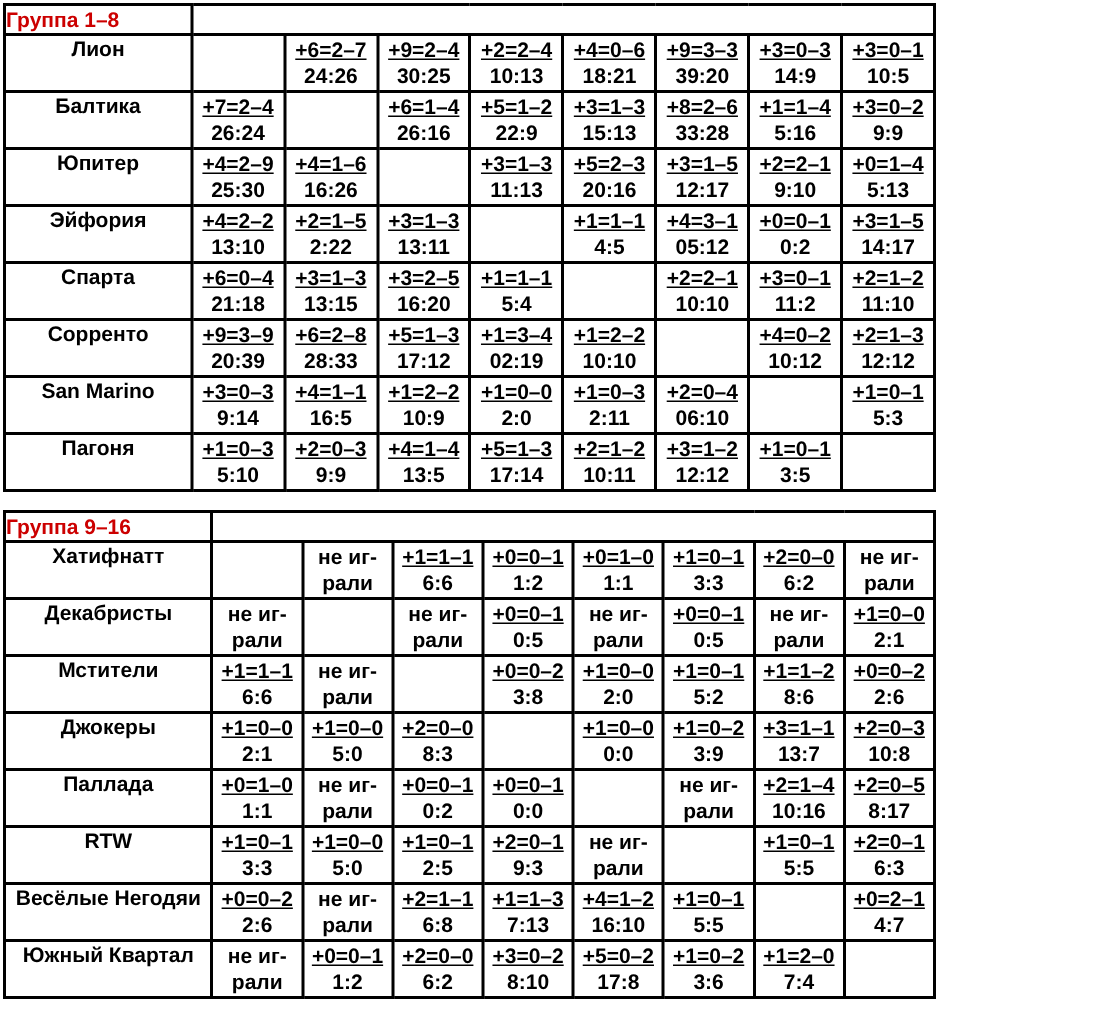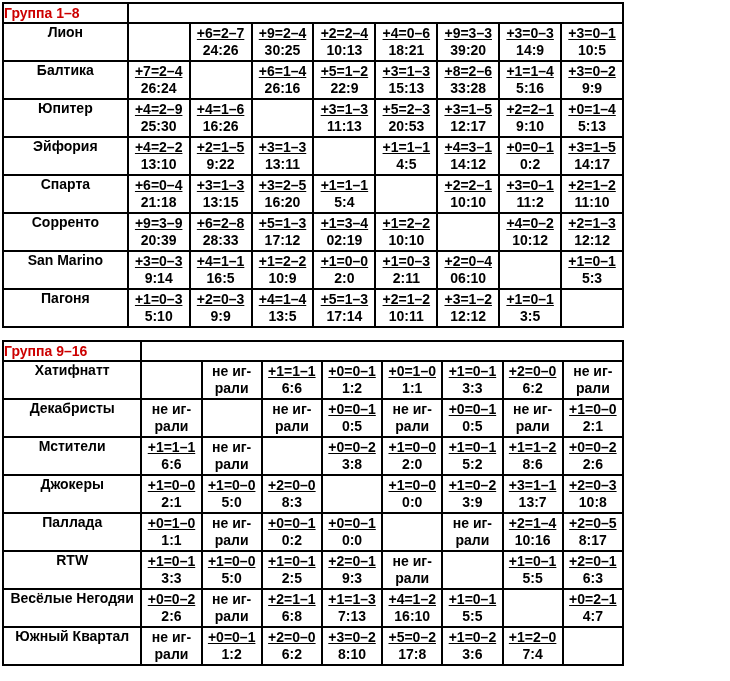--- a/index.html
+++ b/index.html
@@ -161,21 +161,21 @@
             <div class="res">+4=1–6</div>
             <div>16:26</div>
           </td>
           <td class="self"></td>
           <td class="cell">
             <div class="res">+3=1–3</div>
             <div>11:13</div>
           </td>
           <td class="cell">
             <div class="res">+5=2–3</div>
-            <div>20:53</div>
+            <div>20:16</div>
           </td>
           <td class="cell">
             <div class="res">+3=1–5</div>
             <div>12:17</div>
           </td>
           <td class="cell">
             <div class="res">+2=2–1</div>
             <div>9:10</div>
           </td>
           <td class="cell">
@@ -184,34 +184,34 @@
           </td>
         </tr>
         <tr>
           <td class="team">Эйфория</td>
           <td class="cell">
             <div class="res">+4=2–2</div>
             <div>13:10</div>
           </td>
           <td class="cell">
             <div class="res">+2=1–5</div>
-            <div>9:22</div>
+            <div>2:22</div>
           </td>
           <td class="cell">
             <div class="res">+3=1–3</div>
             <div>13:11</div>
           </td>
           <td class="self"></td>
           <td class="cell">
             <div class="res">+1=1–1</div>
             <div>4:5</div>
           </td>
           <td class="cell">
             <div class="res">+4=3–1</div>
-            <div>14:12</div>
+            <div>05:12</div>
           </td>
           <td class="cell">
             <div class="res">+0=0–1</div>
             <div>0:2</div>
           </td>
           <td class="cell">
             <div class="res">+3=1–5</div>
             <div>14:17</div>
           </td>
         </tr>

